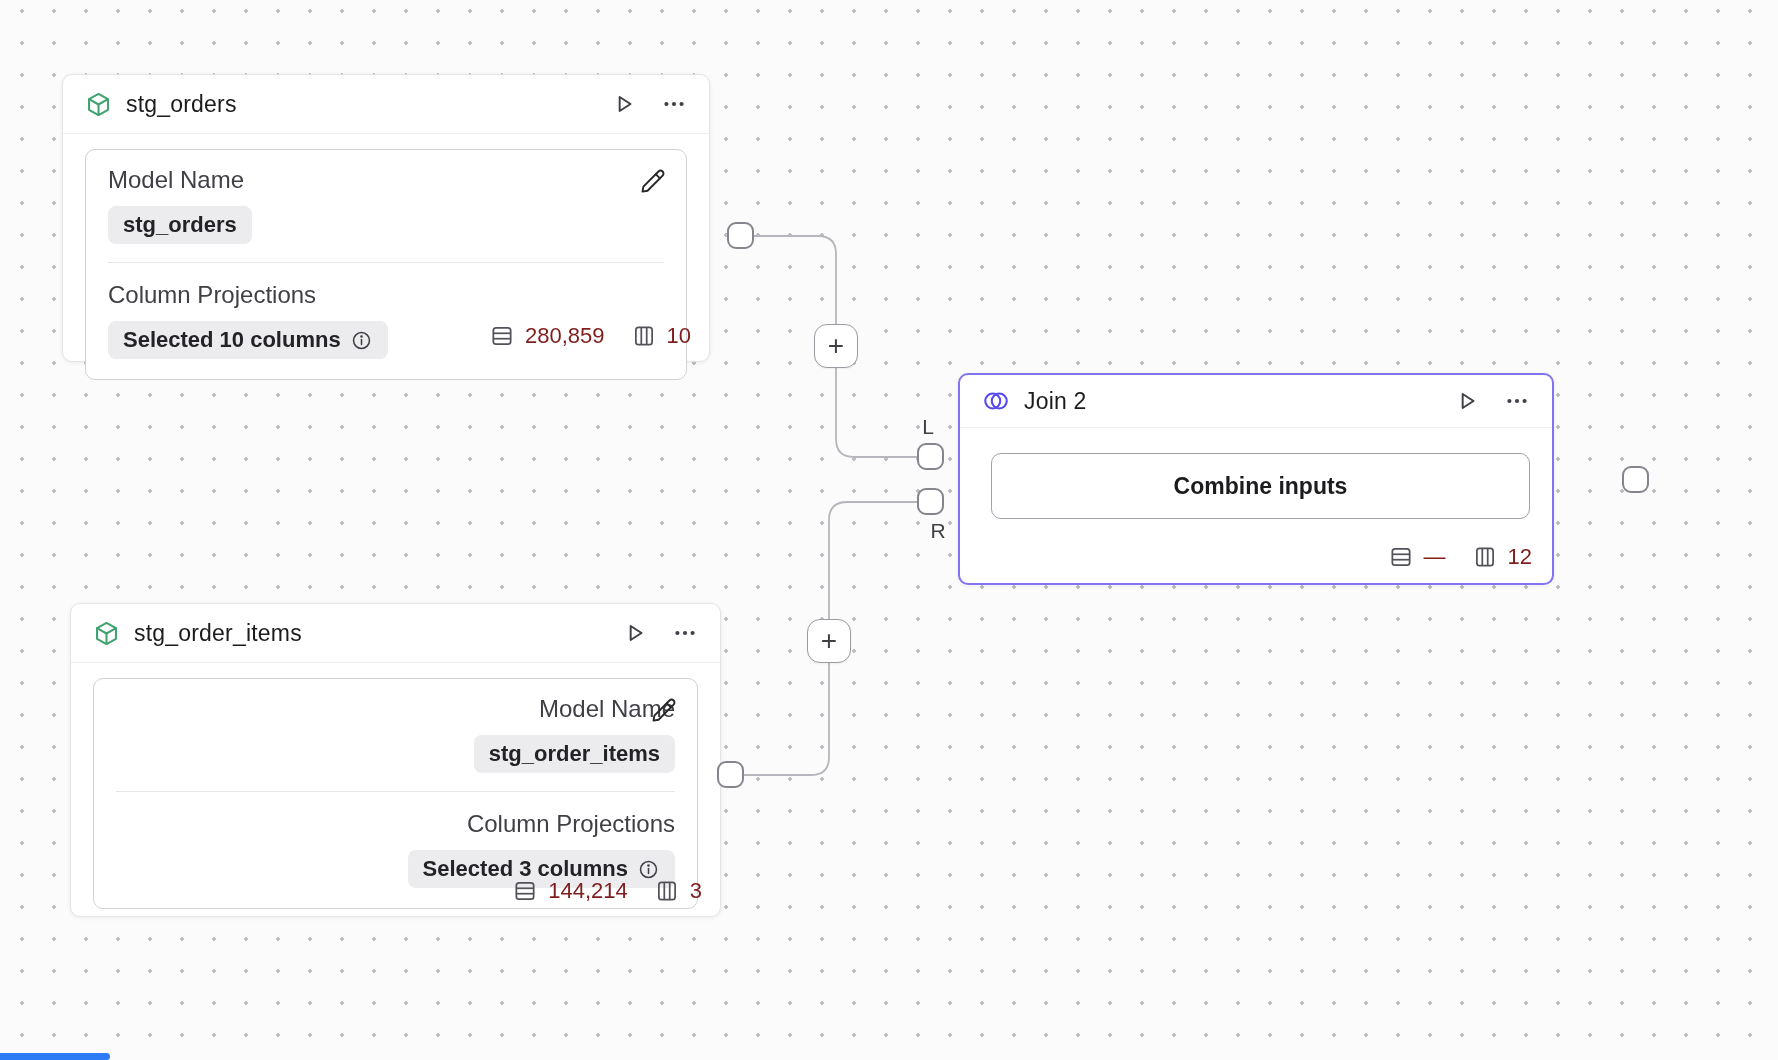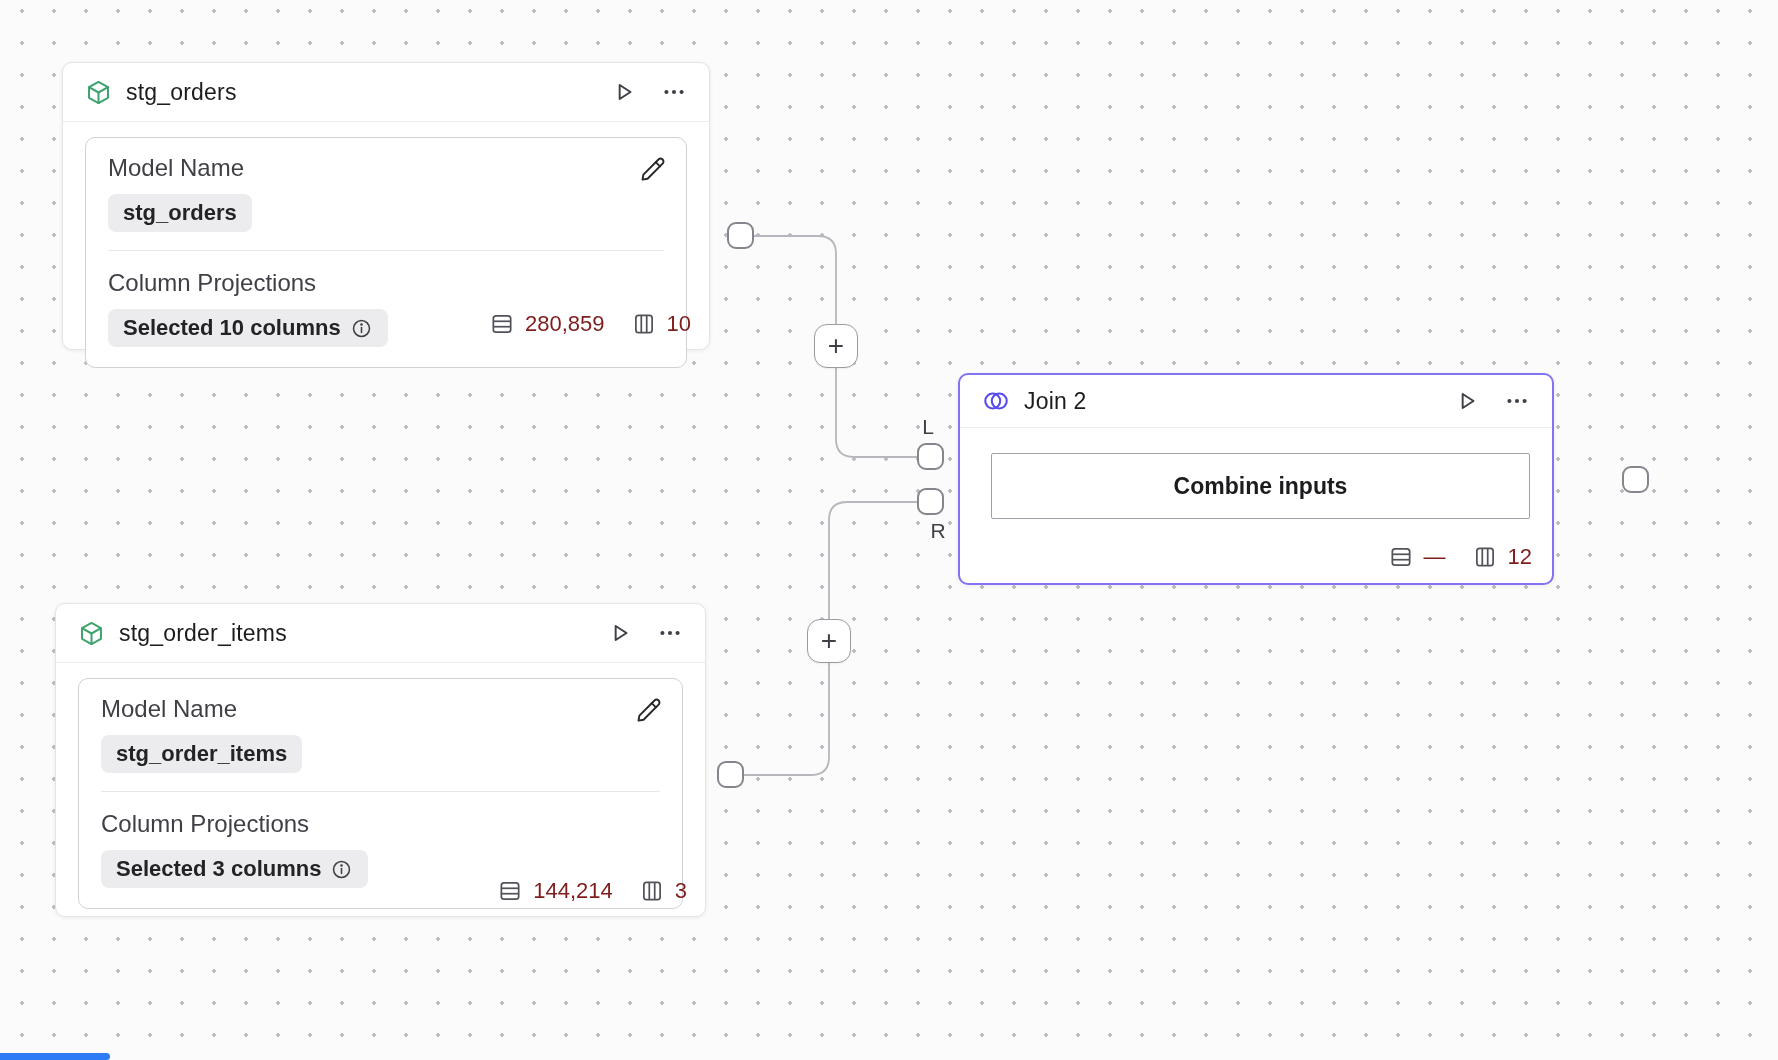--- a/index.html
+++ b/index.html
@@ -30,21 +30,21 @@
   }
   .panel-divider{border:none;border-top:1.5px solid #E7E7EA;margin:18px 0;}
   .pencil{position:absolute;top:18px;right:20px;cursor:pointer;}
   .stats{position:absolute;right:18px;bottom:12px;display:flex;align-items:center;font-size:22px;color:#7f1d1d;z-index:3;}
   .stats svg{margin-right:10px;}
   .stats .grp2{margin-left:26px;display:flex;align-items:center;}
   .join{border:2px solid #8273F3;}
   .join .node-header{height:52px;border-bottom:1px solid #EDEDF0;}
   .combine-btn{
     position:absolute;left:31px;right:22px;top:78px;height:64px;background:#FFF;
-    border:1.5px solid #A1A1AA;border-radius:2px;display:flex;align-items:center;justify-content:center;
+    border:1.5px solid #A1A1AA;border-radius:10px;display:flex;align-items:center;justify-content:center;
     font-size:23px;font-weight:600;color:#1C1C1F;cursor:pointer;
   }
   .port{
     position:absolute;width:27px;height:27px;background:#FFF;border:2px solid #85858D;
     border-radius:9px;box-sizing:border-box;z-index:4;
   }
   .plus-btn{
     position:absolute;width:44px;height:44px;background:#FFF;border:1.5px solid #9B9BA1;
     border-radius:13px;display:flex;align-items:center;justify-content:center;
     font-size:28px;font-weight:400;color:#3F3F46;cursor:pointer;z-index:4;
@@ -56,21 +56,21 @@
 </head>
 <body>
 
 <div class="canvas">
 
   <svg class="wires" width="1778" height="1060">
     <path d="M 754 236 H 818 Q 836 236 836 254 V 439 Q 836 457 854 457 H 917" fill="none" stroke="#B6B6BC" stroke-width="1.8"></path>
     <path d="M 744 775 H 811 Q 829 775 829 757 V 520 Q 829 502 847 502 H 917" fill="none" stroke="#B6B6BC" stroke-width="1.8"></path>
   </svg>
 
-  <div class="node" style="left:62px;top:62px;width:648px;height:288px;">
+  <div class="node" style="left:62px;top:74px;width:648px;height:288px;">
     <div class="node-header">
       <span style="display:flex;">
         <svg width="27" height="27" viewBox="0 0 24 24" fill="none" stroke="#3FA26F" stroke-width="1.8" stroke-linejoin="round" stroke-linecap="round">
           <path d="M12 2.6 L20.4 7.3 V16.7 L12 21.4 L3.6 16.7 V7.3 Z"></path>
           <path d="M3.6 7.3 L12 12 L20.4 7.3"></path>
           <path d="M12 12 V21.4"></path>
         </svg>
       </span>
       <span class="title">stg_orders</span>
       <span class="actions">
@@ -125,21 +125,21 @@
         <svg width="26" height="26" viewBox="0 0 24 24" fill="none" stroke="#52525B" stroke-width="1.6">
           <rect x="4.5" y="4" width="15" height="16" rx="2.5"></rect>
             <path d="M9.5 4 V20"></path>
             <path d="M14.5 4 V20"></path>
         </svg>
         <span class="num">10</span>
       </span>
     </div>
   </div>
 
-  <div class="node" style="left:55px;top:603px;width:651px;height:314px;">
+  <div class="node" style="left:70px;top:603px;width:651px;height:314px;text-align:right;">
     <div class="node-header">
       <span style="display:flex;">
         <svg width="27" height="27" viewBox="0 0 24 24" fill="none" stroke="#3FA26F" stroke-width="1.8" stroke-linejoin="round" stroke-linecap="round">
           <path d="M12 2.6 L20.4 7.3 V16.7 L12 21.4 L3.6 16.7 V7.3 Z"></path>
           <path d="M3.6 7.3 L12 12 L20.4 7.3"></path>
           <path d="M12 12 V21.4"></path>
         </svg>
       </span>
       <span class="title">stg_order_items</span>
       <span class="actions">

